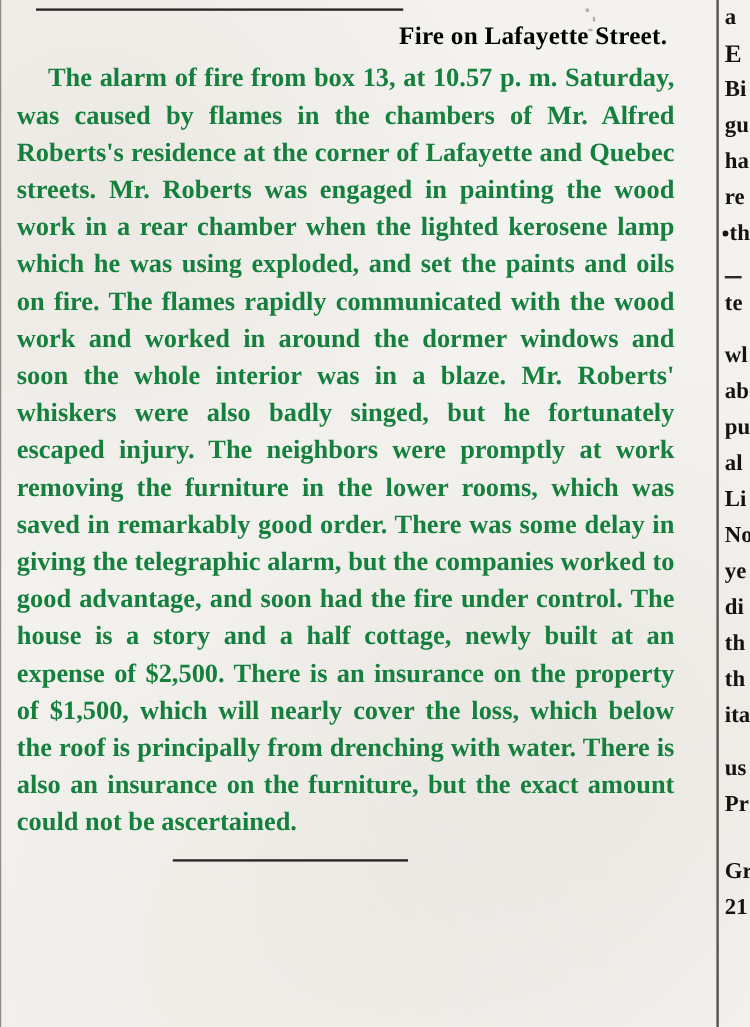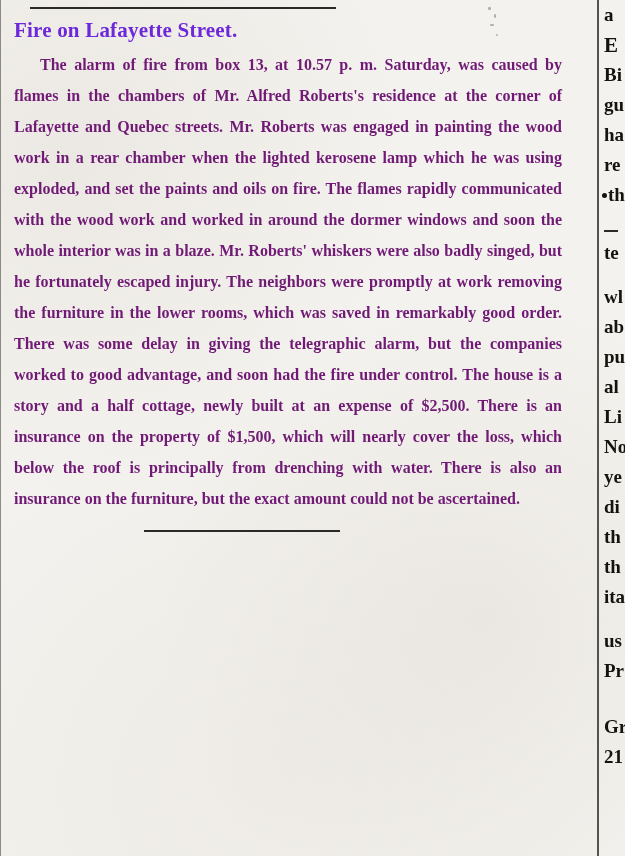--- a/index.html
+++ b/index.html
@@ -46,36 +46,36 @@
     margin-top: 7px;
     margin-left: 16px;
   }
   .rule-bottom {
     width: 196px;
     margin-top: 16px;
     margin-left: 130px;
   }
 
   .headline {
-    text-align: left;
+    text-align: right;
     font-family: "Liberation Serif", serif;
     font-weight: bold;
     font-size: 21px;
     letter-spacing: 0.2px;
-    color: #6d28d9;
+    color: #000000;
     margin-top: 9px;
     margin-bottom: 2px;
     padding-right: 36px;
   }
 
   .body-text {
     font-family: "Liberation Serif", serif;
-    font-size: 16px;
+    font-size: 22px;
     line-height: 31.0px;
-    color: #701a75;
+    color: #15803d;
     text-align: justify;
     font-weight: 600;
     width: 548px;
     margin-top: 6px;
     text-indent: 0;
     -webkit-font-smoothing: none;
   }
   .body-text p {
     margin: 0;
     text-indent: 26px;

